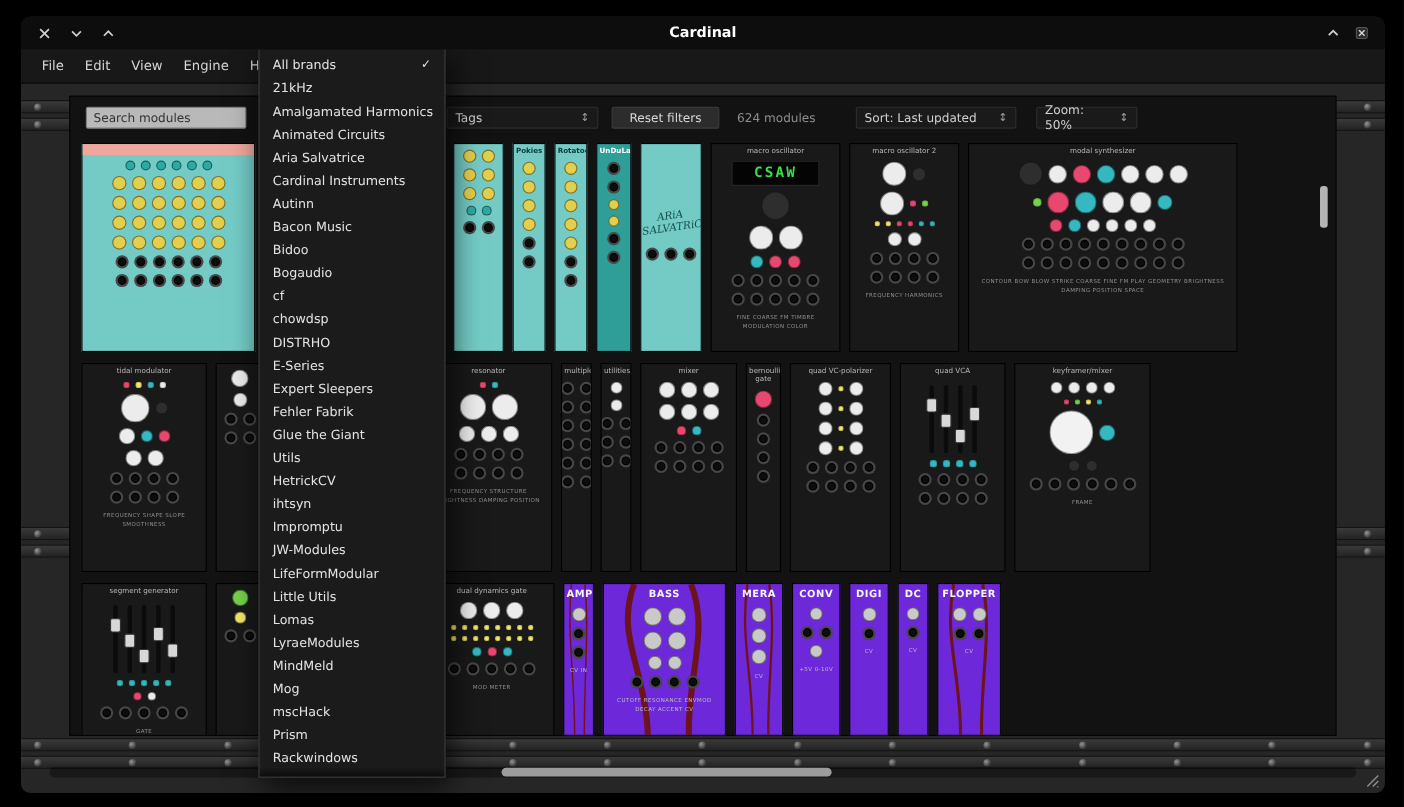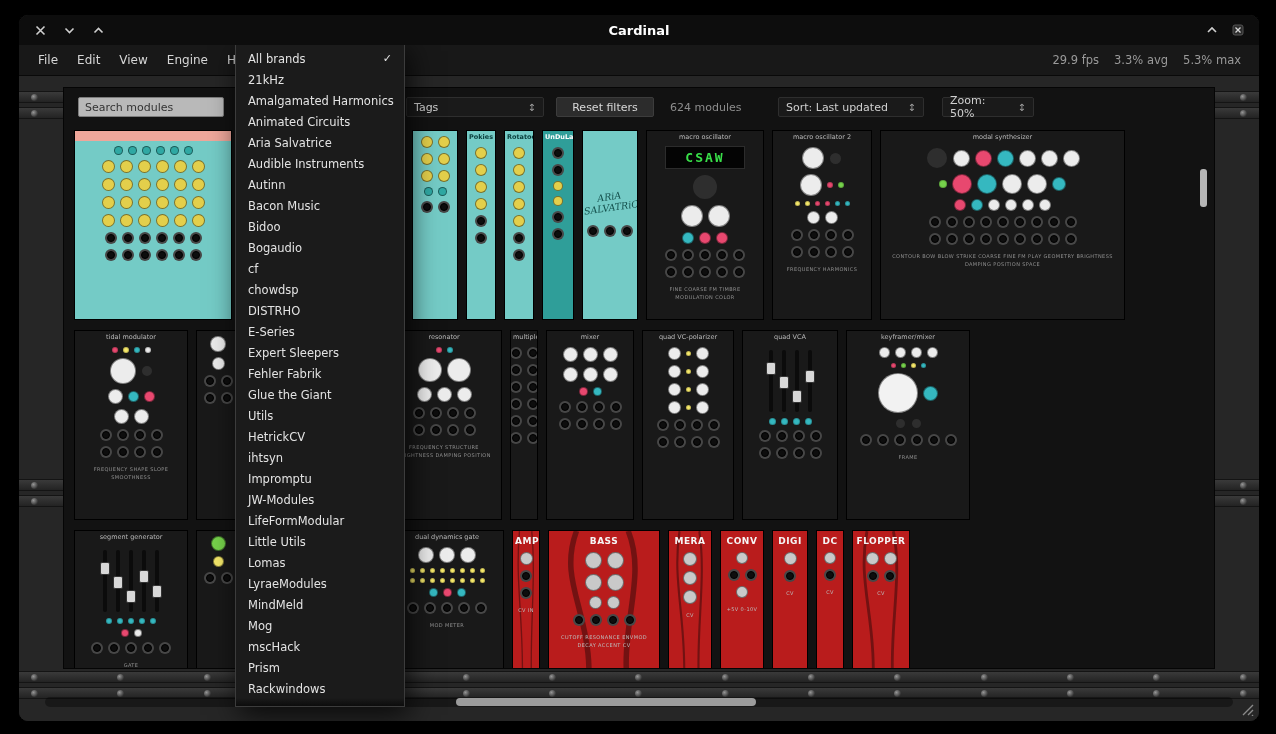--- a/index.html
+++ b/index.html
@@ -40,21 +40,21 @@
   .sel-sort{left:714px;width:146px;}
   .sel-zoom{left:878px;width:92px;}
   .btn-reset{position:absolute;left:492px;top:9px;width:98px;height:20px;background:#2c2c2c;border:1px solid #3c3c3c;
              border-radius:2px;color:#d8d8d8;font-size:11px;display:flex;align-items:center;justify-content:center;box-sizing:border-box;}
   .count{position:absolute;left:606px;top:9px;height:20px;display:flex;align-items:center;color:#8d8d8d;font-size:11px;}
   
   .grid{position:absolute;left:10px;top:42px;right:10px;bottom:0;overflow:hidden;}
   .mod-row{display:flex;gap:8px;margin-bottom:10px;align-items:flex-start;}
   .module{height:190px;position:relative;overflow:hidden;border:1px solid #000;background:#191919;flex:none;box-sizing:border-box;}
   .kind-aria{background:#74cbc6;}
-  .kind-mog{background:#b91c1c;}
+  .kind-mog{background:#6d28d9;}
   .band{height:10px;margin-bottom:2px;}
   .mtitle{font-size:6.5px;color:#b9b9b9;text-align:center;padding:3px 2px 1px;line-height:1.15;position:relative;z-index:2;}
   .kind-aria .mtitle{color:#083d3b;font-weight:bold;}
   .kind-mog .mtitle{color:#f5f5f5;font-weight:bold;font-size:9px;letter-spacing:.5px;padding-top:5px;}
   .lcd{margin:4px auto 2px;width:68%;background:#040404;border:1px solid #2c2c2c;color:#39e049;
        font-family:"DejaVu Sans Mono",monospace;font-size:13px;font-weight:bold;text-align:center;
        letter-spacing:2px;padding:3px 0;position:relative;z-index:2;}
   .dotrow{display:flex;justify-content:center;align-items:center;gap:5px;margin:5px 2px;position:relative;z-index:2;}
   .dot{border-radius:50%;display:inline-block;border:1px solid rgba(0,0,0,.45);box-sizing:border-box;flex:none;}
   .dot.jack{background:#0d0d0d;box-shadow:0 0 0 2px #474747;border-color:#000;margin:2px;}
@@ -123,25 +123,20 @@
   </div>
 
   <div class="menubar">
     <div class="menu-items">
       <span class="mitem">File</span>
       <span class="mitem">Edit</span>
       <span class="mitem">View</span>
       <span class="mitem">Engine</span>
       <span class="mitem">Help</span>
     </div>
-    <div class="stats">
-      <span>29.9 fps</span>
-      <span>3.3% avg</span>
-      <span>5.3% max</span>
-    </div>
   </div>
 
   <div class="rackbg">
     <div class="rail" style="top:16px">
         <span class="screw"></span>
         <span class="screw"></span>
         <span class="screw"></span>
         <span class="screw"></span>
         <span class="screw"></span>
         <span class="screw"></span>
@@ -726,20 +721,41 @@
             </div>
             <div class="dotrow">
               <span class="dot jack" style="height: 8px; width: 8px; background: rgb(13, 13, 13);"></span>
               <span class="dot jack" style="height: 8px; width: 8px; background: rgb(13, 13, 13);"></span>
             </div>
             <div class="dotrow">
               <span class="dot jack" style="height: 8px; width: 8px; background: rgb(13, 13, 13);"></span>
               <span class="dot jack" style="height: 8px; width: 8px; background: rgb(13, 13, 13);"></span>
             </div>
           </div>
+          <div class="module kind-mutable" style="width: 28px;">
+            <div class="mtitle">utilities</div>
+            <div class="dotrow">
+              <span class="dot knob" style="height: 11px; width: 11px; background: rgb(236, 236, 236);"></span>
+            </div>
+            <div class="dotrow">
+              <span class="dot knob" style="height: 11px; width: 11px; background: rgb(236, 236, 236);"></span>
+            </div>
+            <div class="dotrow">
+              <span class="dot jack" style="height: 8px; width: 8px; background: rgb(13, 13, 13);"></span>
+              <span class="dot jack" style="height: 8px; width: 8px; background: rgb(13, 13, 13);"></span>
+            </div>
+            <div class="dotrow">
+              <span class="dot jack" style="height: 8px; width: 8px; background: rgb(13, 13, 13);"></span>
+              <span class="dot jack" style="height: 8px; width: 8px; background: rgb(13, 13, 13);"></span>
+            </div>
+            <div class="dotrow">
+              <span class="dot jack" style="height: 8px; width: 8px; background: rgb(13, 13, 13);"></span>
+              <span class="dot jack" style="height: 8px; width: 8px; background: rgb(13, 13, 13);"></span>
+            </div>
+          </div>
           <div class="module kind-mutable" style="width: 88px;">
             <div class="mtitle">mixer</div>
             <div class="dotrow">
               <span class="dot knob" style="height: 15px; width: 15px; background: rgb(236, 236, 236);"></span>
               <span class="dot knob" style="height: 15px; width: 15px; background: rgb(236, 236, 236);"></span>
               <span class="dot knob" style="height: 15px; width: 15px; background: rgb(236, 236, 236);"></span>
             </div>
             <div class="dotrow">
               <span class="dot knob" style="height: 15px; width: 15px; background: rgb(236, 236, 236);"></span>
               <span class="dot knob" style="height: 15px; width: 15px; background: rgb(236, 236, 236);"></span>
@@ -752,20 +768,38 @@
             <div class="dotrow">
               <span class="dot jack" style="height: 8px; width: 8px; background: rgb(13, 13, 13);"></span>
               <span class="dot jack" style="height: 8px; width: 8px; background: rgb(13, 13, 13);"></span>
               <span class="dot jack" style="height: 8px; width: 8px; background: rgb(13, 13, 13);"></span>
               <span class="dot jack" style="height: 8px; width: 8px; background: rgb(13, 13, 13);"></span>
             </div>
             <div class="dotrow">
               <span class="dot jack" style="height: 8px; width: 8px; background: rgb(13, 13, 13);"></span>
               <span class="dot jack" style="height: 8px; width: 8px; background: rgb(13, 13, 13);"></span>
               <span class="dot jack" style="height: 8px; width: 8px; background: rgb(13, 13, 13);"></span>
+              <span class="dot jack" style="height: 8px; width: 8px; background: rgb(13, 13, 13);"></span>
+            </div>
+          </div>
+          <div class="module kind-mutable" style="width: 32px;">
+            <div class="mtitle">bernoulli gate</div>
+            <div class="dotrow">
+              <span class="dot knob" style="height: 16px; width: 16px; background: rgb(232, 72, 111);"></span>
+            </div>
+            <div class="dotrow">
+              <span class="dot jack" style="height: 8px; width: 8px; background: rgb(13, 13, 13);"></span>
+            </div>
+            <div class="dotrow">
+              <span class="dot jack" style="height: 8px; width: 8px; background: rgb(13, 13, 13);"></span>
+            </div>
+            <div class="dotrow">
+              <span class="dot jack" style="height: 8px; width: 8px; background: rgb(13, 13, 13);"></span>
+            </div>
+            <div class="dotrow">
               <span class="dot jack" style="height: 8px; width: 8px; background: rgb(13, 13, 13);"></span>
             </div>
           </div>
           <div class="module kind-mutable" style="width: 92px;">
             <div class="mtitle">quad VC-polarizer</div>
             <div class="dotrow">
               <span class="dot knob" style="height: 13px; width: 13px; background: rgb(236, 236, 236);"></span>
               <span class="dot led" style="height: 5px; width: 5px; background: rgb(245, 232, 106);"></span>
               <span class="dot knob" style="height: 13px; width: 13px; background: rgb(236, 236, 236);"></span>
             </div>
@@ -1117,21 +1151,21 @@
         <div class="menu-item">
           <span>Amalgamated Harmonics</span>
         </div>
         <div class="menu-item">
           <span>Animated Circuits</span>
         </div>
         <div class="menu-item">
           <span>Aria Salvatrice</span>
         </div>
         <div class="menu-item">
-          <span>Audible Instruments</span>
+          <span>Cardinal Instruments</span>
         </div>
         <div class="menu-item">
           <span>Autinn</span>
         </div>
         <div class="menu-item">
           <span>Bacon Music</span>
         </div>
         <div class="menu-item">
           <span>Bidoo</span>
         </div>

